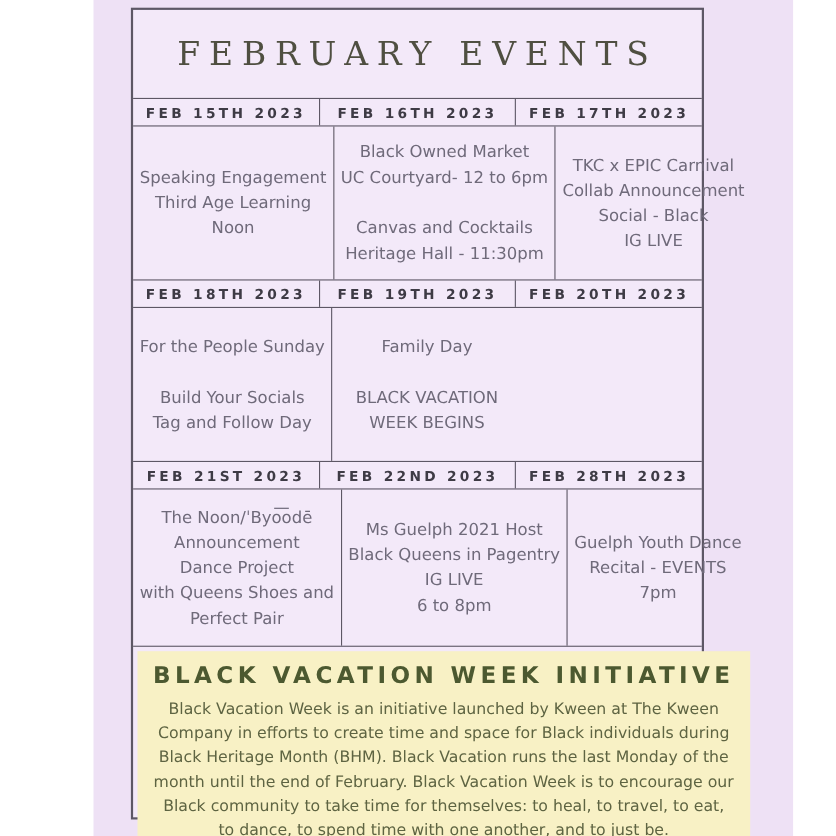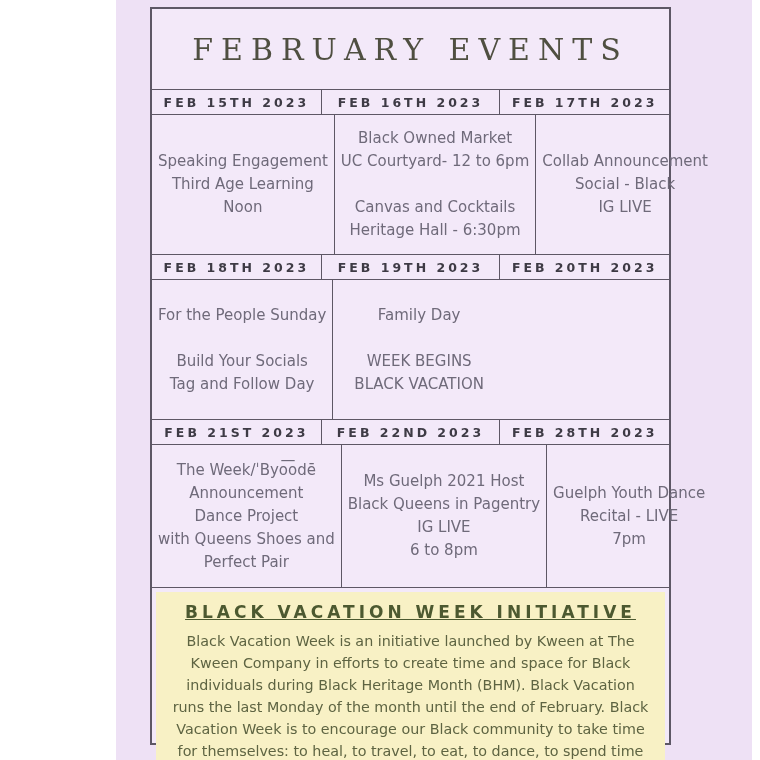--- a/index.html
+++ b/index.html
@@ -9,21 +9,20 @@
   }
   html,body{margin:0;padding:0;}
   body{
     width:760px;height:760px;background:var(--white);
     font-family:"DejaVu Sans","Liberation Sans",sans-serif;
     position:relative;overflow:hidden;
   }
   .poster{
     position:absolute;left:85px;top:0;width:636px;height:760px;
     background:var(--lavender);
-    margin-left:31px;
   }
   .frame{
     position:absolute;left:34px;top:7px;width:521px;height:738px;
     border:2px solid var(--border);background:var(--cell-bg);
     box-sizing:border-box;display:flex;flex-direction:column;
   }
   .title-cell{
     height:80px;flex:0 0 auto;border-bottom:1px solid var(--border);
     display:flex;align-items:center;justify-content:center;
   }
@@ -54,22 +53,22 @@
   .event-line{min-height:23px;line-height:23px;white-space:nowrap;}
   .event-line.blank{min-height:23px;}
   .initiative-section{
     flex:1 1 auto;padding:4px;box-sizing:border-box;display:flex;
   }
   .initiative-box{
     flex:1;background:var(--cream);display:flex;flex-direction:column;
     align-items:center;padding:8px 14px 6px;box-sizing:border-box;
   }
   .initiative-title{
-    font-size:17px;font-weight:bold;letter-spacing:4px;color:var(--olive-dark);
-    margin:2px 0 8px;white-space:nowrap;text-decoration:underline;
+    font-size:21px;font-weight:bold;letter-spacing:4px;color:var(--olive-dark);
+    margin:2px 0 8px;white-space:nowrap;
   }
   .initiative-body{
     font-size:14.3px;line-height:22px;color:var(--olive-body);text-align:center;
   }
 </style>
 </head>
 <body>
 
 <div class="poster">
   <div class="frame">
@@ -88,23 +87,24 @@
         <div class="day-body">
             <div class="event-line">Speaking Engagement</div>
             <div class="event-line">Third Age Learning</div>
             <div class="event-line">Noon</div>
           </div>
         <div class="day-body">
             <div class="event-line">Black Owned Market</div>
             <div class="event-line">UC Courtyard- 12 to 6pm</div>
             <div class="event-line blank"></div>
             <div class="event-line">Canvas and Cocktails</div>
-            <div class="event-line">Heritage Hall - 6:30pm</div>
+            <div class="event-line">Heritage Hall - 11:30pm</div>
           </div>
         <div class="day-body">
+            <div class="event-line">TKC x EPIC Carnival</div>
             <div class="event-line">Collab Announcement</div>
             <div class="event-line">Social - Black</div>
             <div class="event-line">IG LIVE</div>
           </div>
       </div>
     </div>
 
     <div class="cal-row row-2">
       <div class="hdr-row">
         <div class="date-header">FEB 18TH 2023</div>
@@ -114,49 +114,49 @@
       <div class="body-row">
         <div class="day-body">
             <div class="event-line">For the People Sunday</div>
             <div class="event-line blank"></div>
             <div class="event-line">Build Your Socials</div>
             <div class="event-line">Tag and Follow Day</div>
           </div>
         <div class="day-body">
             <div class="event-line">Family Day</div>
             <div class="event-line blank"></div>
+            <div class="event-line">BLACK VACATION</div>
             <div class="event-line">WEEK BEGINS</div>
-            <div class="event-line">BLACK VACATION</div>
           </div>
       </div>
     </div>
 
     <div class="cal-row row-3">
       <div class="hdr-row">
         <div class="date-header">FEB 21ST 2023</div>
         <div class="date-header">FEB 22ND 2023</div>
         <div class="date-header">FEB 28TH 2023</div>
       </div>
       <div class="body-row">
         <div class="day-body">
-            <div class="event-line">The Week/ˈByo͞odē</div>
+            <div class="event-line">The Noon/ˈByo͞odē</div>
             <div class="event-line">Announcement</div>
             <div class="event-line">Dance Project</div>
             <div class="event-line">with Queens Shoes and</div>
             <div class="event-line">Perfect Pair</div>
           </div>
         <div class="day-body">
             <div class="event-line">Ms Guelph 2021 Host</div>
             <div class="event-line">Black Queens in Pagentry</div>
             <div class="event-line">IG LIVE</div>
             <div class="event-line">6 to 8pm</div>
           </div>
         <div class="day-body">
             <div class="event-line">Guelph Youth Dance</div>
-            <div class="event-line">Recital - LIVE</div>
+            <div class="event-line">Recital - EVENTS</div>
             <div class="event-line">7pm</div>
           </div>
       </div>
     </div>
 
     <div class="initiative-section">
       <div class="initiative-box">
         <div class="initiative-title">BLACK VACATION WEEK INITIATIVE</div>
         <div class="initiative-body">Black Vacation Week is an initiative launched by Kween at The Kween Company in efforts to create time and space for Black individuals during Black Heritage Month (BHM). Black Vacation runs the last Monday of the month until the end of February. Black Vacation Week is to encourage our Black community to take time for themselves: to heal, to travel, to eat, to dance, to spend time with one another, and to just be.</div>
       </div>

